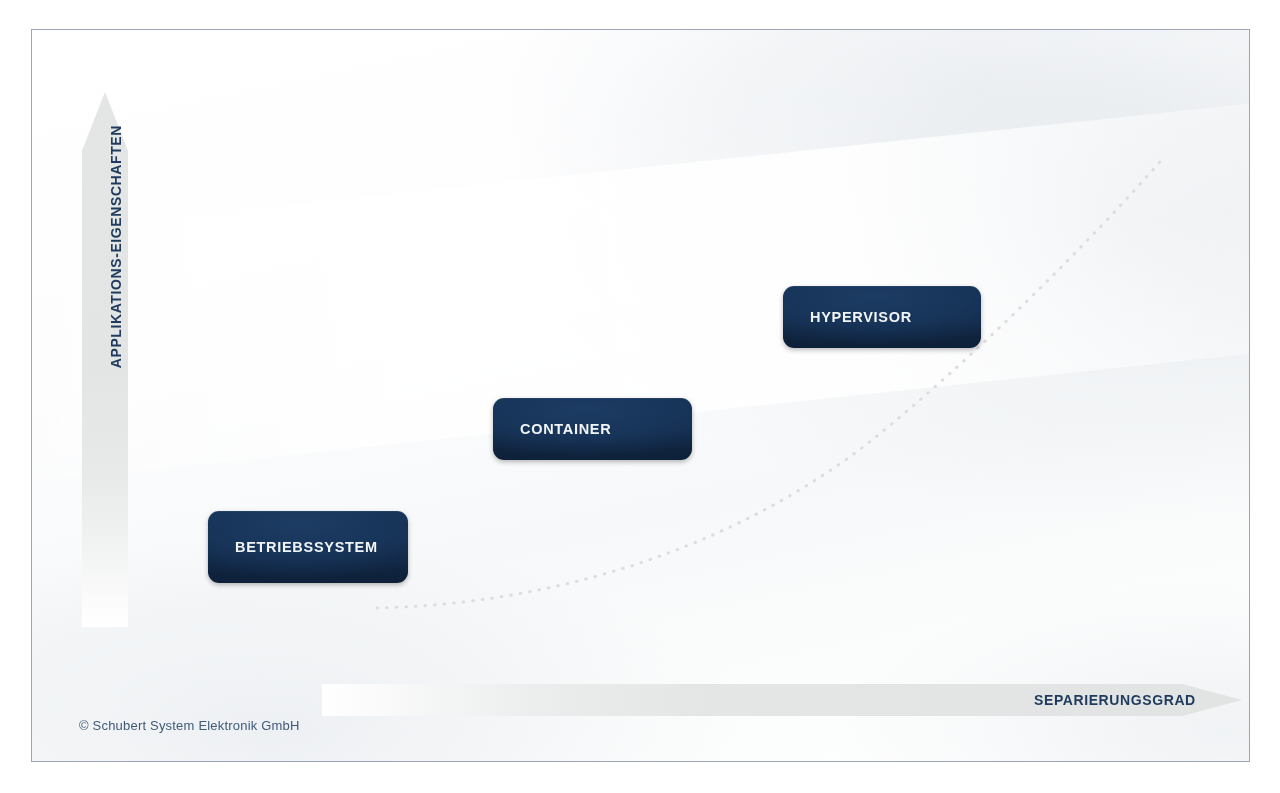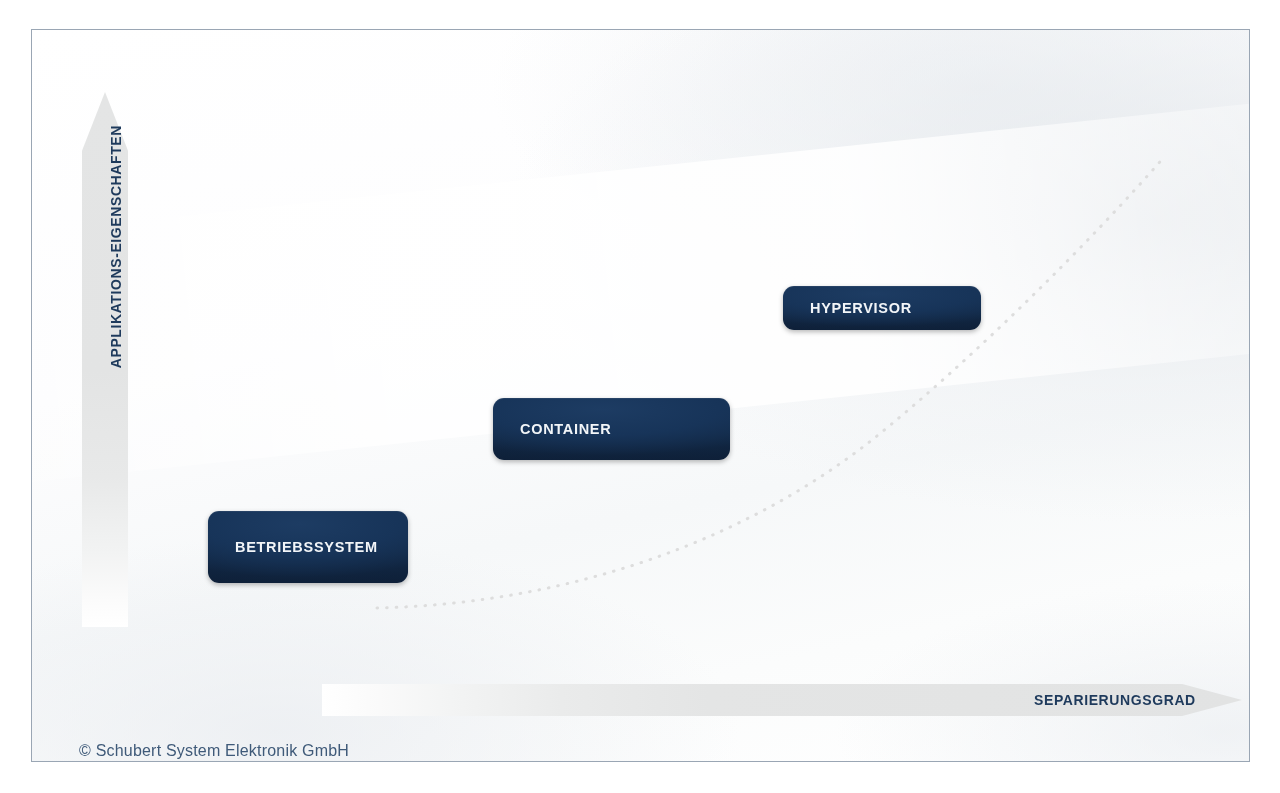--- a/index.html
+++ b/index.html
@@ -133,30 +133,30 @@
   }
   .node-label {
     color: #f2f5f8;
     font-size: 14.5px;
     font-weight: bold;
     letter-spacing: 0.7px;
     white-space: nowrap;
     margin-left: 27px;
   }
   #node-betriebssystem { left: 176px; top: 481px; width: 200px; height: 72px; }
-  #node-container      { left: 461px; top: 368px; width: 237px; height: 62px; }
-  #node-hypervisor     { left: 751px; top: 256px; width: 198px; height: 44px; }
+  #node-container      { left: 461px; top: 368px; width: 199px; height: 62px; }
+  #node-hypervisor     { left: 751px; top: 256px; width: 198px; height: 62px; }
 
   
   #copyright {
     position: absolute;
     left: 47px;
-    top: 712px;
+    top: 688px;
     color: #3f5a79;
-    font-size: 16px;
+    font-size: 13px;
     letter-spacing: 0.2px;
     white-space: nowrap;
   }
 </style>
 </head>
 <body>
 
 <div id="slide">
 
   <div id="sheen"></div>

